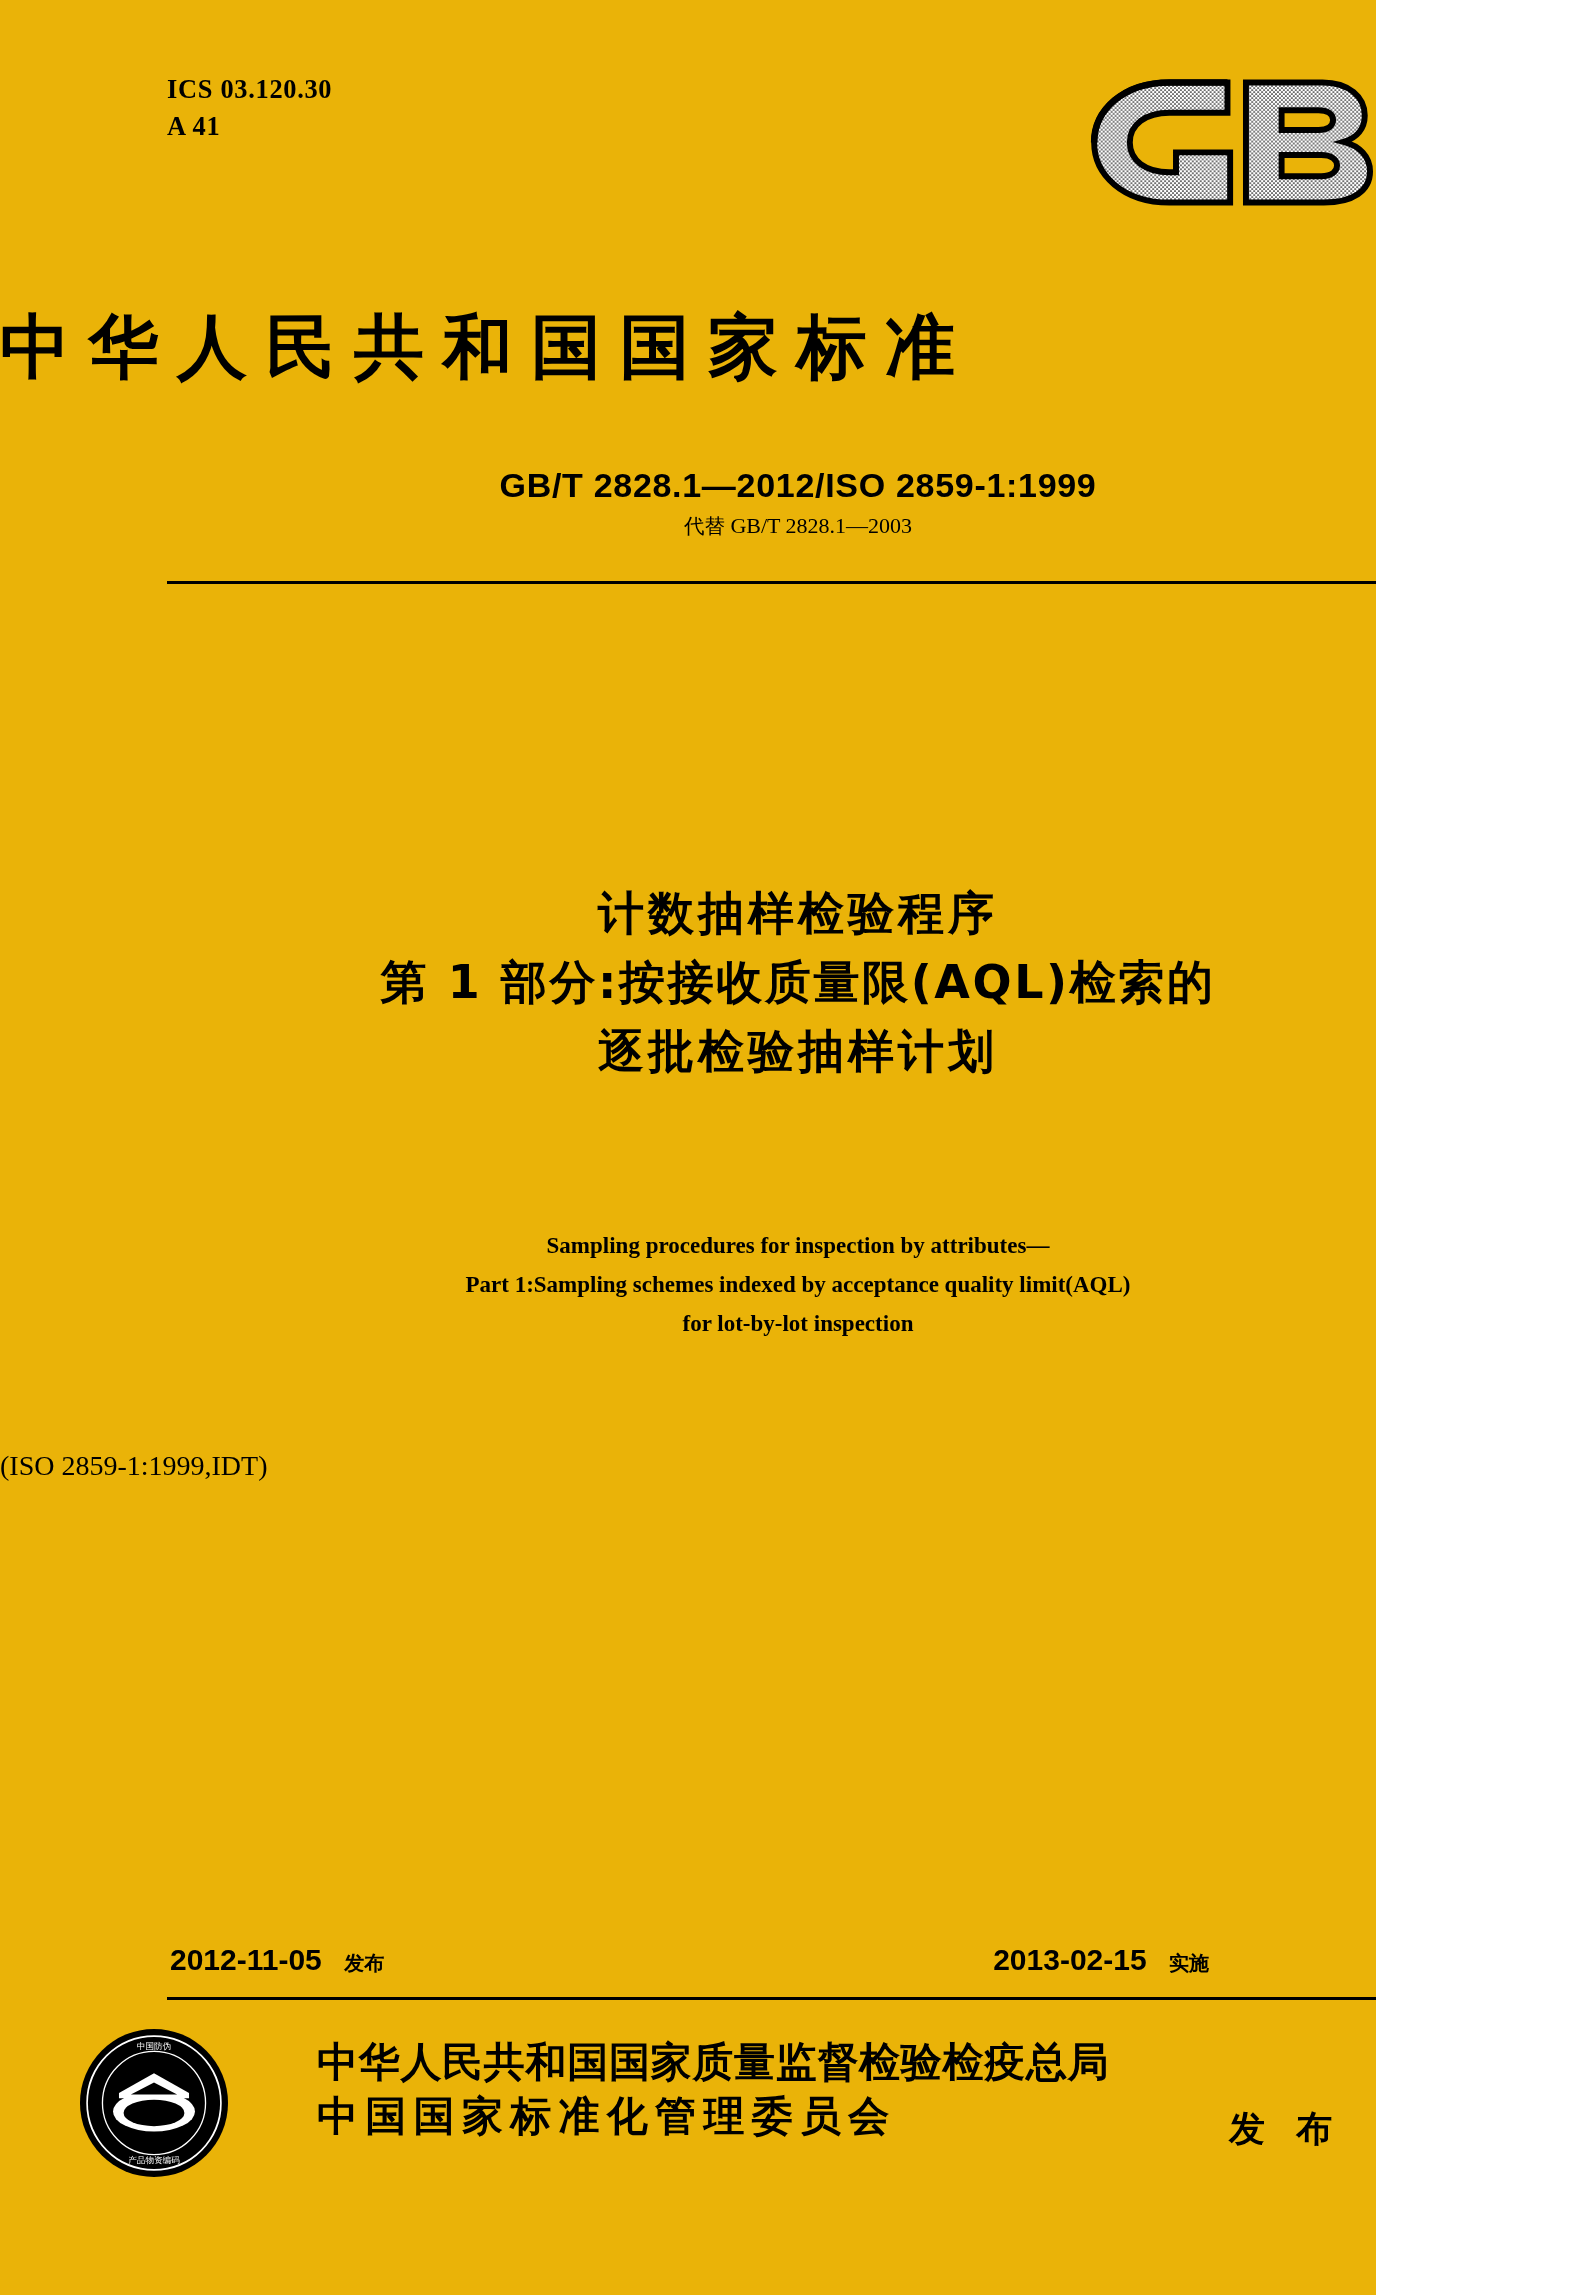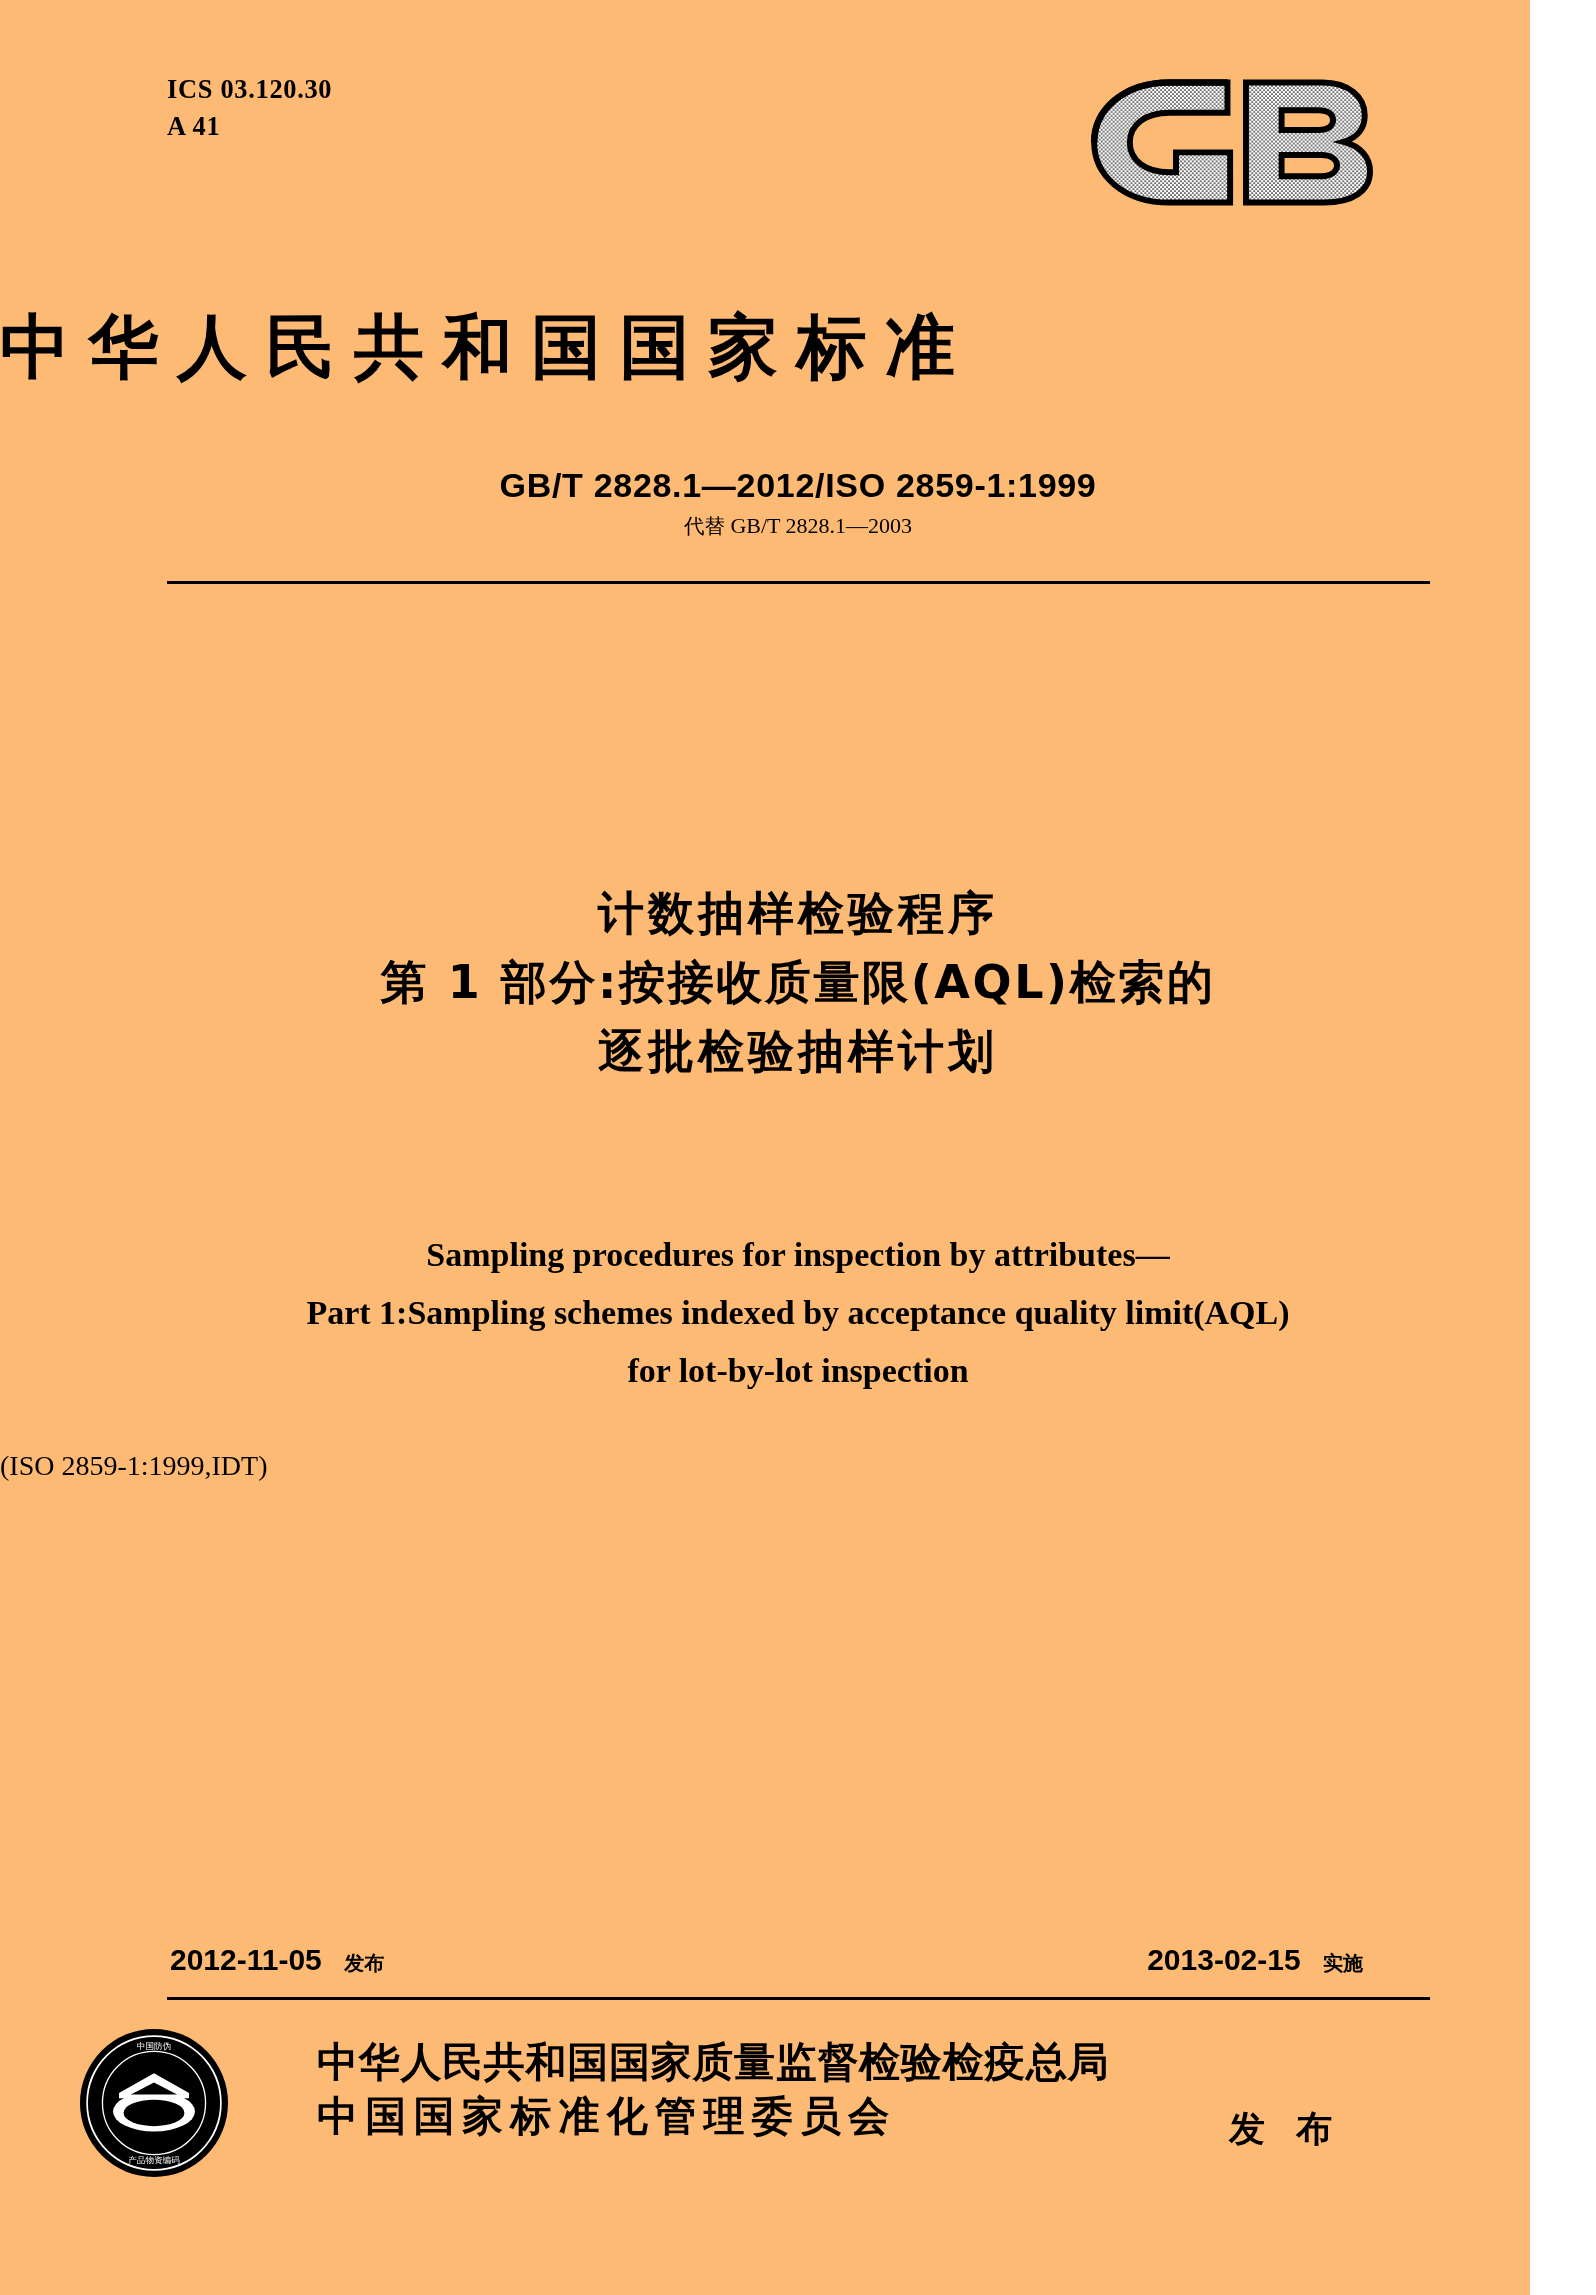--- a/index.html
+++ b/index.html
@@ -6,23 +6,23 @@
     margin: 0;
     padding: 0;
     background: #ffffff;
   }
   body {
     font-family: "Liberation Sans", sans-serif;
     color: #000000;
   }
   .page {
     position: relative;
-    width: 1530px;
+    width: 1376px;
     height: 2295px;
-    background: #fdba74;
+    background: #eab308;
     overflow: hidden;
     box-sizing: border-box;
   }
 
   
   .ics-block {
     position: absolute;
     left: 167px;
     top: 71px;
     font-family: "Liberation Serif", serif;
@@ -130,21 +130,21 @@
     position: absolute;
     left: 0;
     top: 1226px;
     width: 1596px;
     text-align: center;
     font-family: "Liberation Serif", serif;
     font-weight: bold;
     color: #000;
   }
   .en-title div {
-    font-size: 34px;
+    font-size: 23px;
     line-height: 1.7;
     white-space: nowrap;
     text-align: center;
   }
 
   
   .iso-note {
     position: absolute;
     left: 0;
     top: 1450px;

